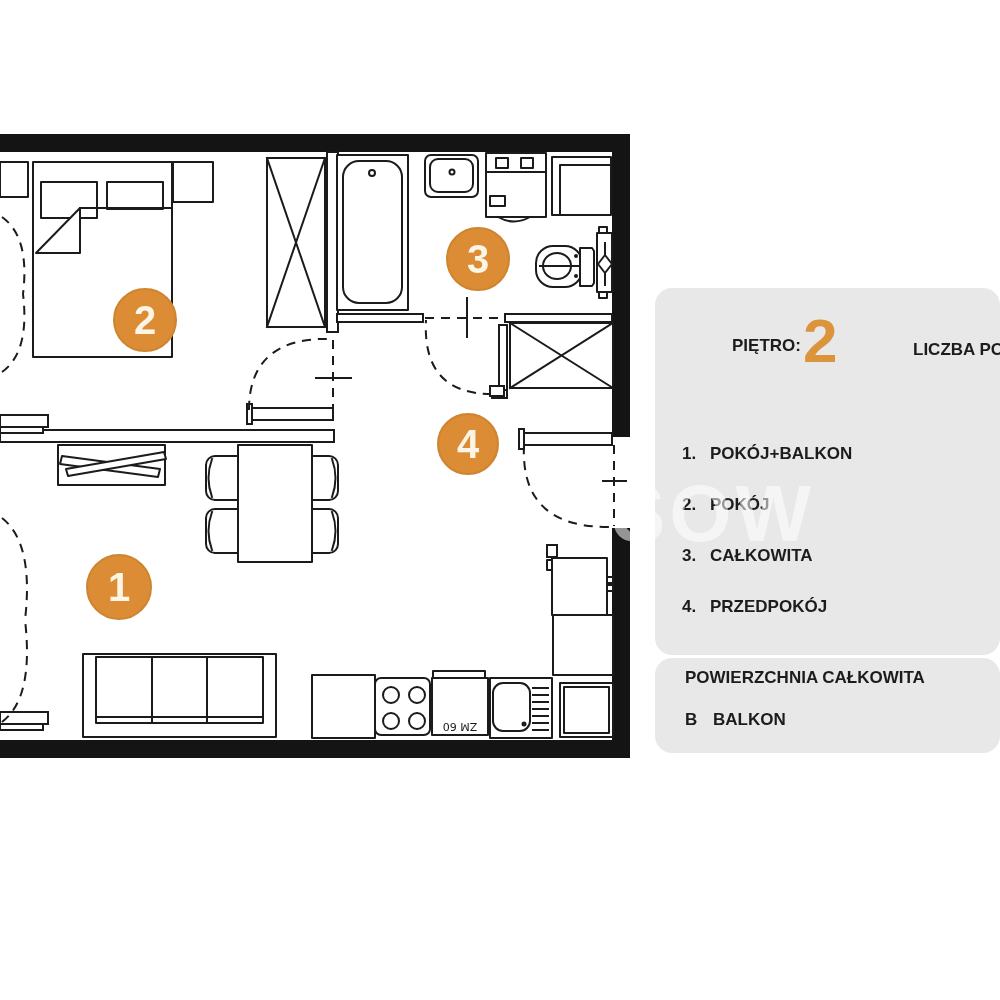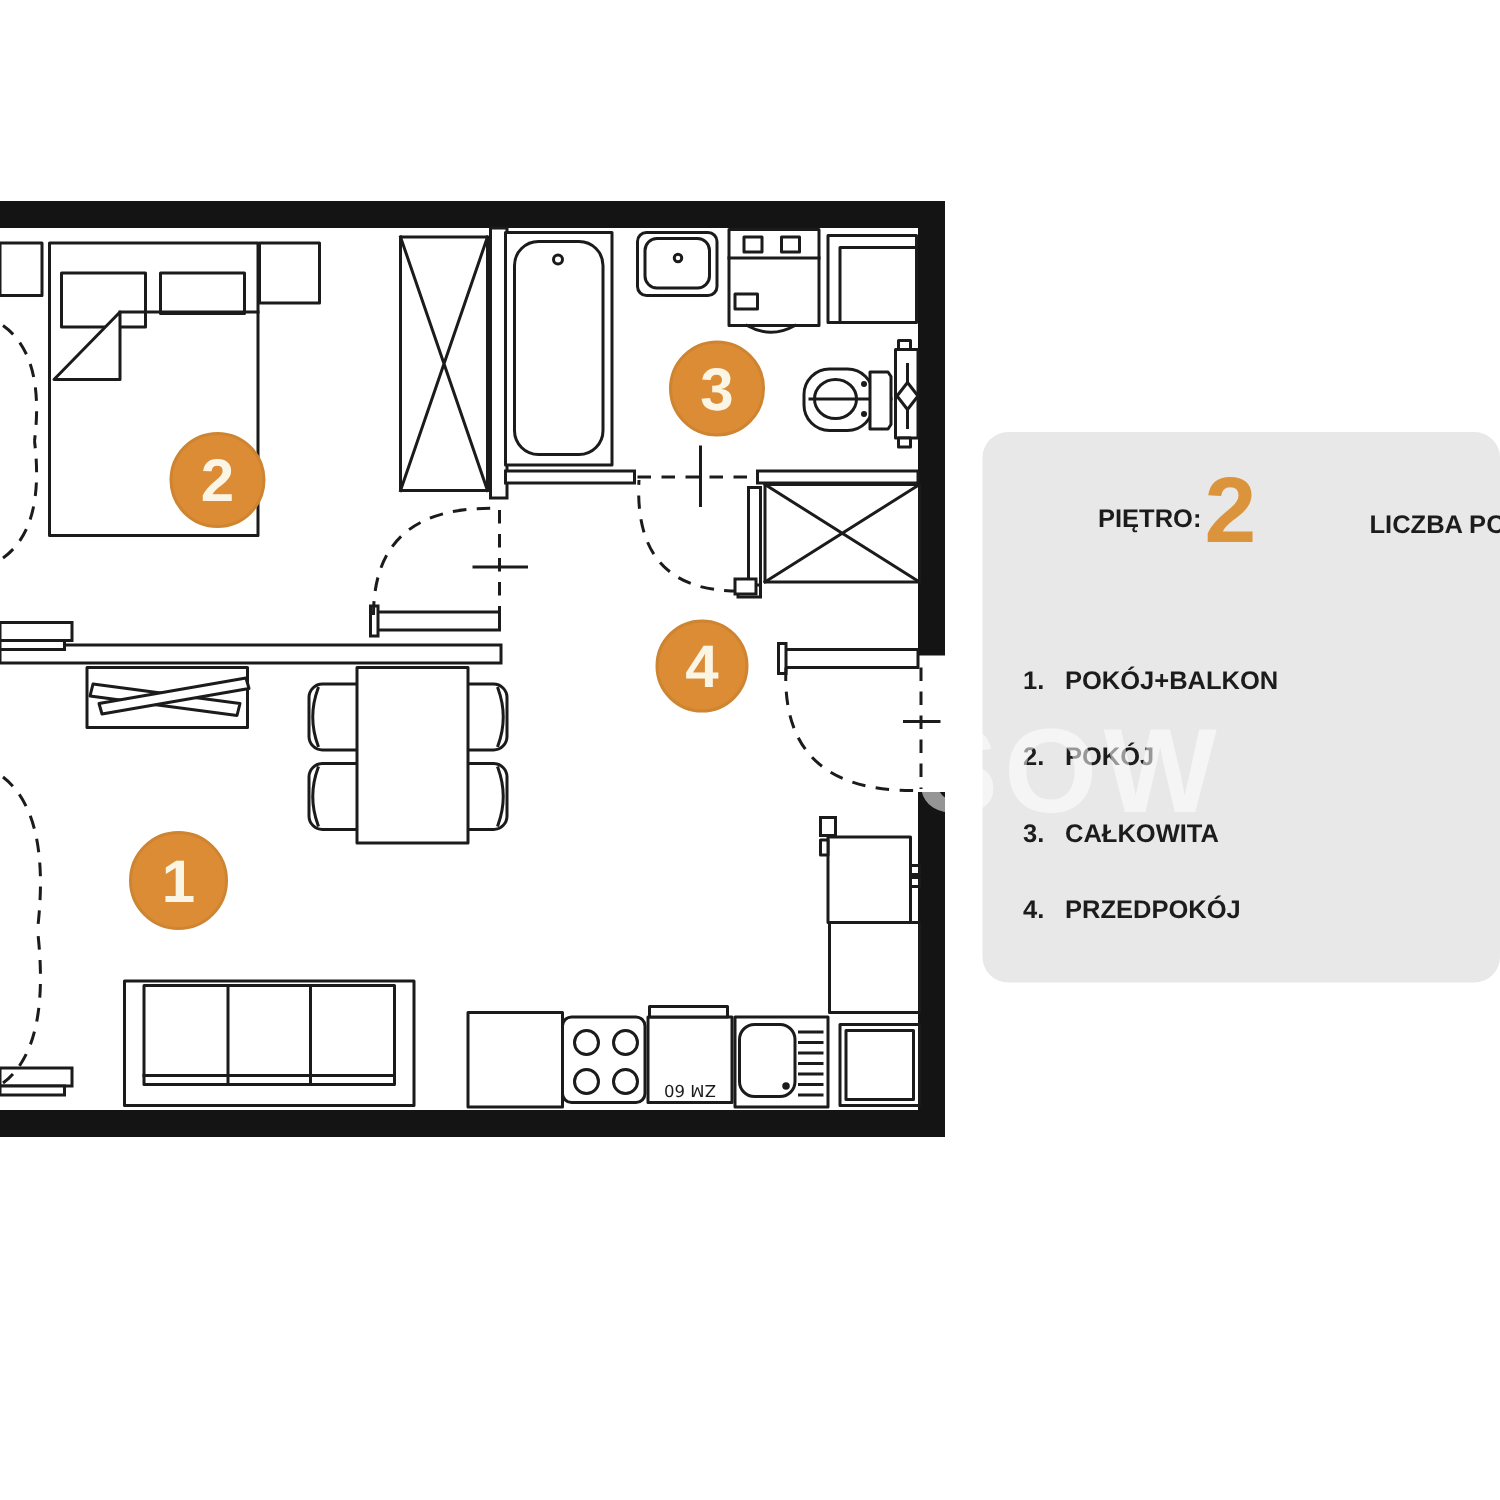--- a/index.html
+++ b/index.html
@@ -250,16 +250,23 @@
     <div class="lrow" style="top:258px">
       <span class="lno">3.</span>
       <span>CAŁKOWITA</span>
     </div>
     <div class="lrow" style="top:309px">
       <span class="lno">4.</span>
       <span>PRZEDPOKÓJ</span>
     </div>
   </div>
 
+  <div class="panel p2">
+    <div class="total-label">POWIERZCHNIA CAŁKOWITA</div>
+    <div class="brow">
+      <span class="bsym">B</span>
+      <span>BALKON</span>
+    </div>
+  </div>
 
   <div class="wm">SOW</div>
 
 </div>
 
 </body></html>

